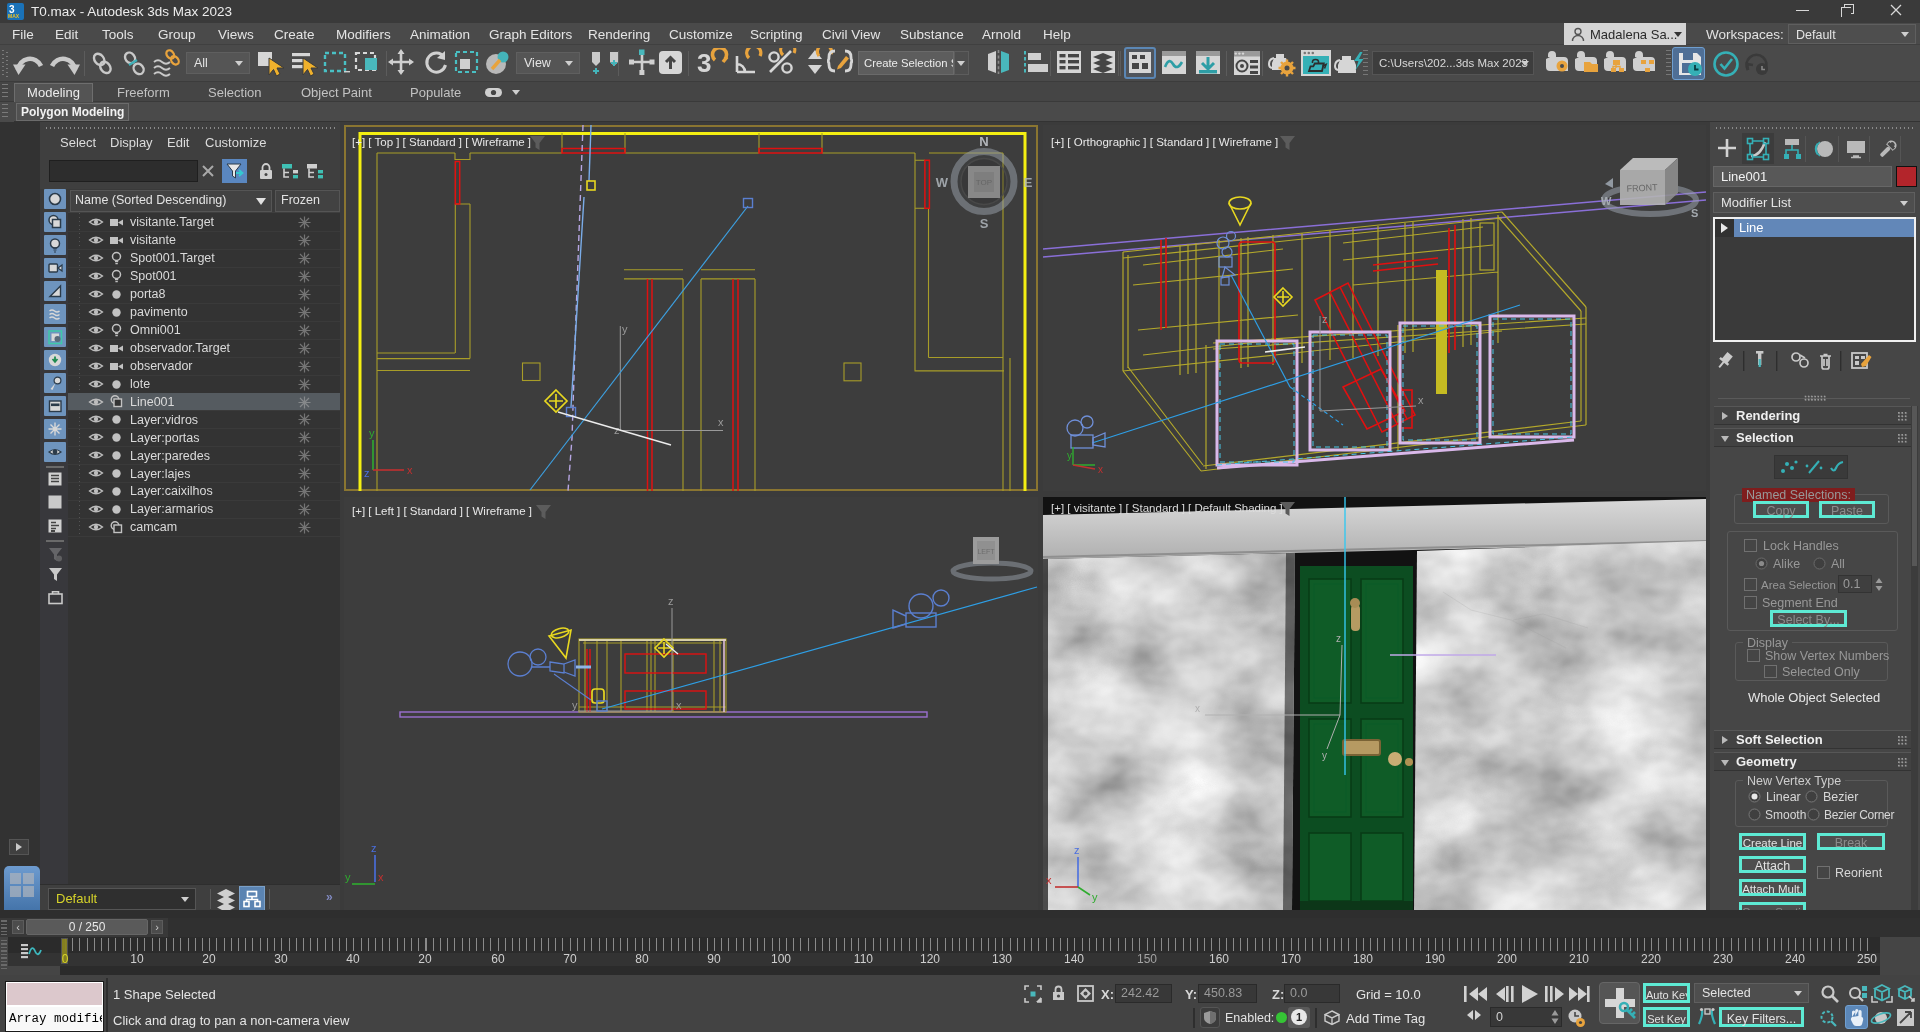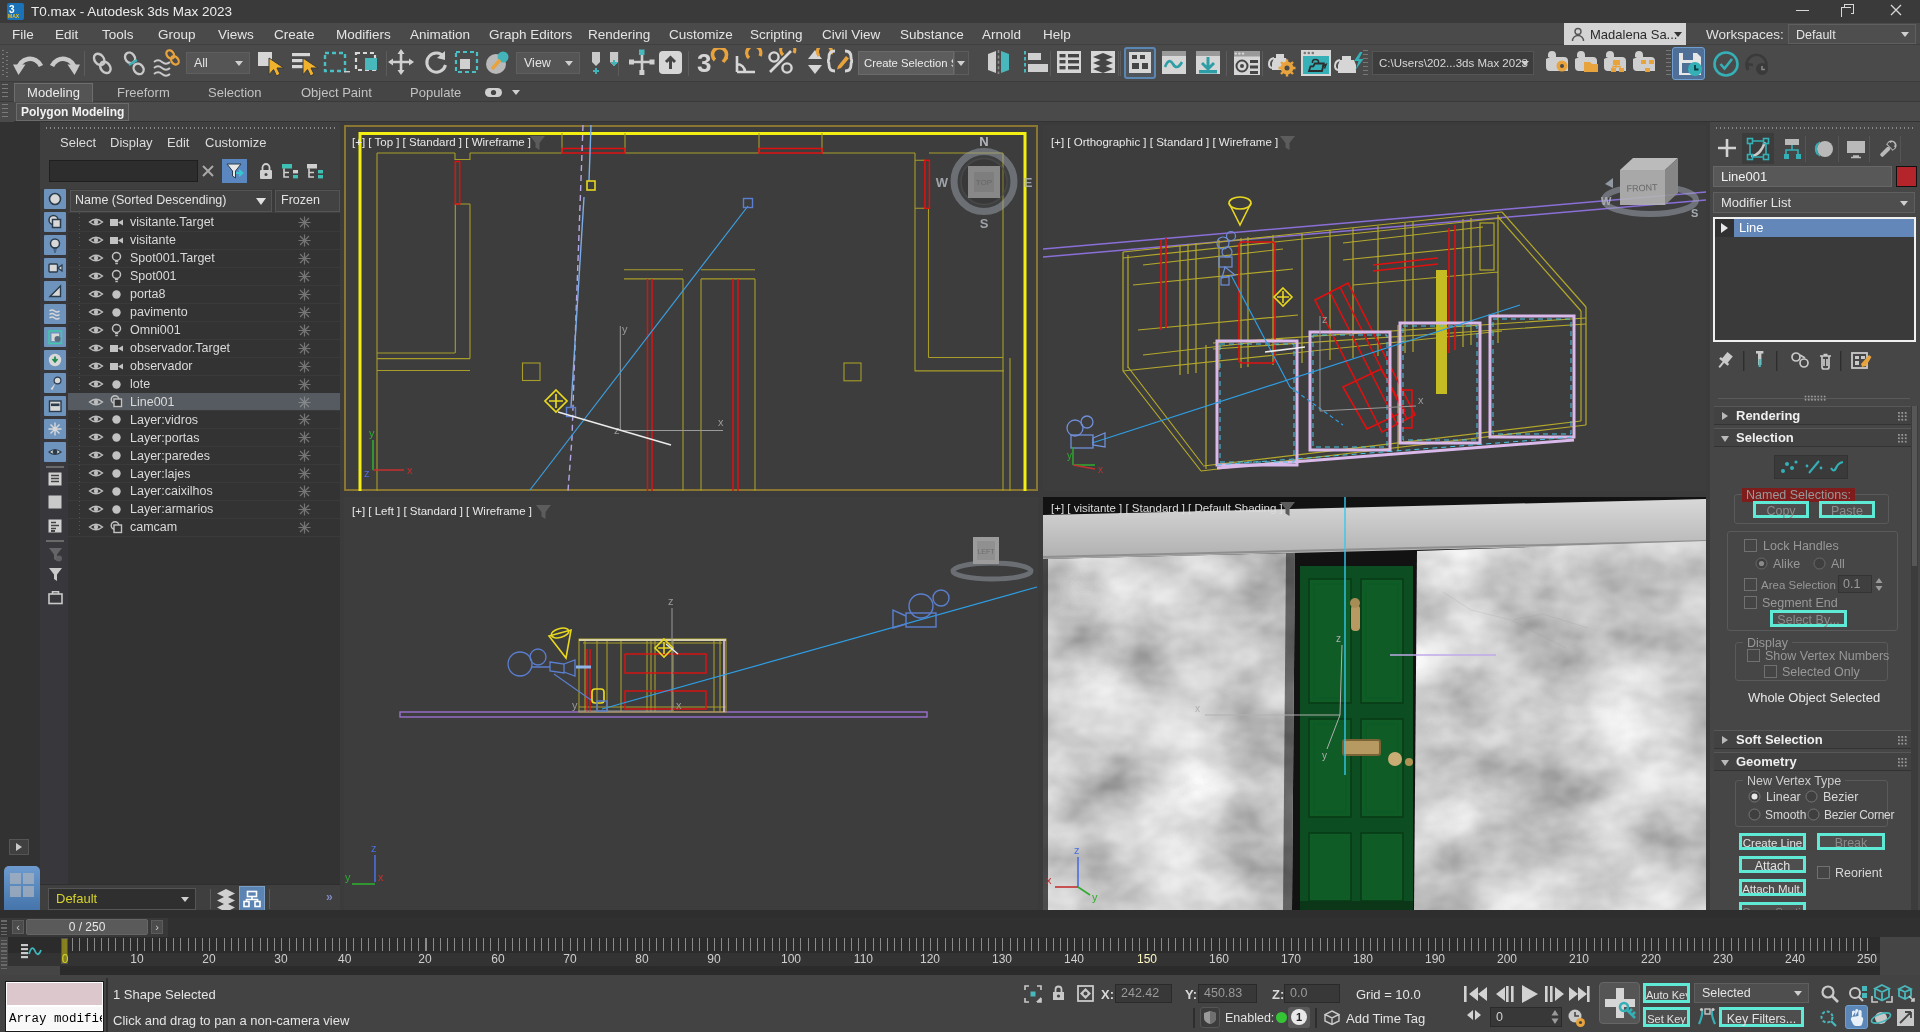--- a/index.html
+++ b/index.html
@@ -1288,32 +1288,32 @@
       <rect x="1" y="10" width="7" height="2.2"></rect>
       <rect x="1" y="14" width="7" height="2.2"></rect>
     </g>
     <path d="M9 12 Q12 2 15 9 T21 8" fill="none" stroke="#3db8be" stroke-width="1.8"></path>
   </svg>
 <div class="abs" style="left:65px;top:938px;width:1807px;height:13px;background:repeating-linear-gradient(to right,#8a8a8a 0 1px,transparent 1px 7.21px)"></div>
 <div class="abs" style="left:50px;top:952px;width:30px;text-align:center;color:#d6d32a;font-size:12px;z-index:2">0</div>
 <div class="abs" style="left:122px;top:952px;width:30px;text-align:center;color:#cfcfcf;font-size:12px">10</div>
 <div class="abs" style="left:194px;top:952px;width:30px;text-align:center;color:#cfcfcf;font-size:12px">20</div>
 <div class="abs" style="left:266px;top:952px;width:30px;text-align:center;color:#cfcfcf;font-size:12px">30</div>
-<div class="abs" style="left:338px;top:952px;width:30px;text-align:left;color:#cfcfcf;font-size:12px">40</div>
+<div class="abs" style="left:338px;top:952px;width:30px;text-align:center;color:#cfcfcf;font-size:12px">40</div>
 <div class="abs" style="left:410px;top:952px;width:30px;text-align:center;color:#cfcfcf;font-size:12px">20</div>
 <div class="abs" style="left:483px;top:952px;width:30px;text-align:center;color:#cfcfcf;font-size:12px">60</div>
 <div class="abs" style="left:555px;top:952px;width:30px;text-align:center;color:#cfcfcf;font-size:12px">70</div>
 <div class="abs" style="left:627px;top:952px;width:30px;text-align:center;color:#cfcfcf;font-size:12px">80</div>
 <div class="abs" style="left:699px;top:952px;width:30px;text-align:center;color:#cfcfcf;font-size:12px">90</div>
-<div class="abs" style="left:771px;top:952px;width:30px;text-align:right;color:#cfcfcf;font-size:12px">100</div>
+<div class="abs" style="left:771px;top:952px;width:30px;text-align:left;color:#cfcfcf;font-size:12px">100</div>
 <div class="abs" style="left:843px;top:952px;width:30px;text-align:right;color:#cfcfcf;font-size:12px">110</div>
 <div class="abs" style="left:915px;top:952px;width:30px;text-align:center;color:#cfcfcf;font-size:12px">120</div>
 <div class="abs" style="left:987px;top:952px;width:30px;text-align:center;color:#cfcfcf;font-size:12px">130</div>
 <div class="abs" style="left:1059px;top:952px;width:30px;text-align:center;color:#cfcfcf;font-size:12px">140</div>
-<div class="abs" style="left:1132px;top:952px;width:30px;text-align:center;color:#fef9c3;font-size:12px">150</div>
+<div class="abs" style="left:1132px;top:952px;width:30px;text-align:center;color:#a3a3a3;font-size:12px">150</div>
 <div class="abs" style="left:1204px;top:952px;width:30px;text-align:center;color:#cfcfcf;font-size:12px">160</div>
 <div class="abs" style="left:1276px;top:952px;width:30px;text-align:center;color:#cfcfcf;font-size:12px">170</div>
 <div class="abs" style="left:1348px;top:952px;width:30px;text-align:center;color:#cfcfcf;font-size:12px">180</div>
 <div class="abs" style="left:1420px;top:952px;width:30px;text-align:center;color:#cfcfcf;font-size:12px">190</div>
 <div class="abs" style="left:1492px;top:952px;width:30px;text-align:center;color:#cfcfcf;font-size:12px">200</div>
 <div class="abs" style="left:1564px;top:952px;width:30px;text-align:center;color:#cfcfcf;font-size:12px">210</div>
 <div class="abs" style="left:1636px;top:952px;width:30px;text-align:center;color:#cfcfcf;font-size:12px">220</div>
 <div class="abs" style="left:1708px;top:952px;width:30px;text-align:center;color:#cfcfcf;font-size:12px">230</div>
 <div class="abs" style="left:1780px;top:952px;width:30px;text-align:center;color:#cfcfcf;font-size:12px">240</div>
 <div class="abs" style="left:1852px;top:952px;width:30px;text-align:center;color:#cfcfcf;font-size:12px">250</div>

